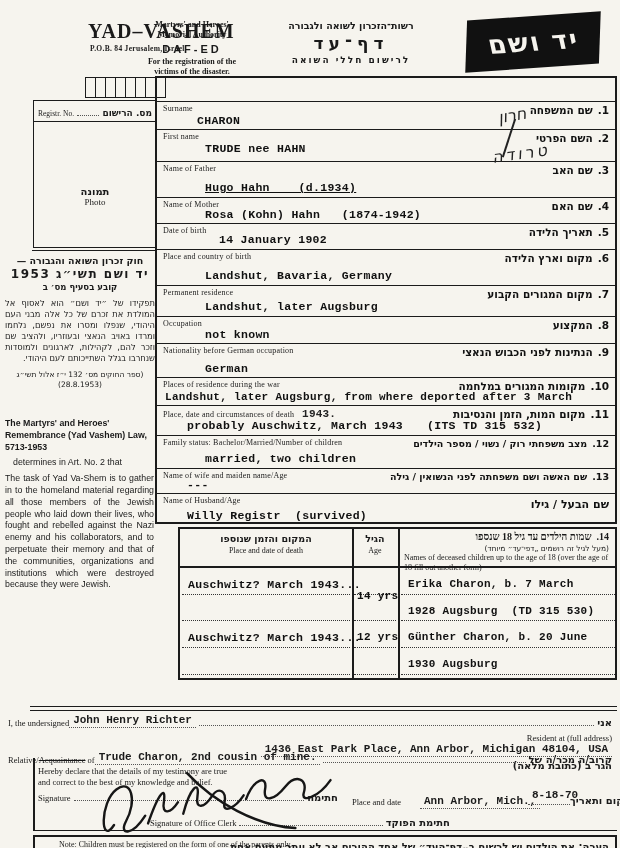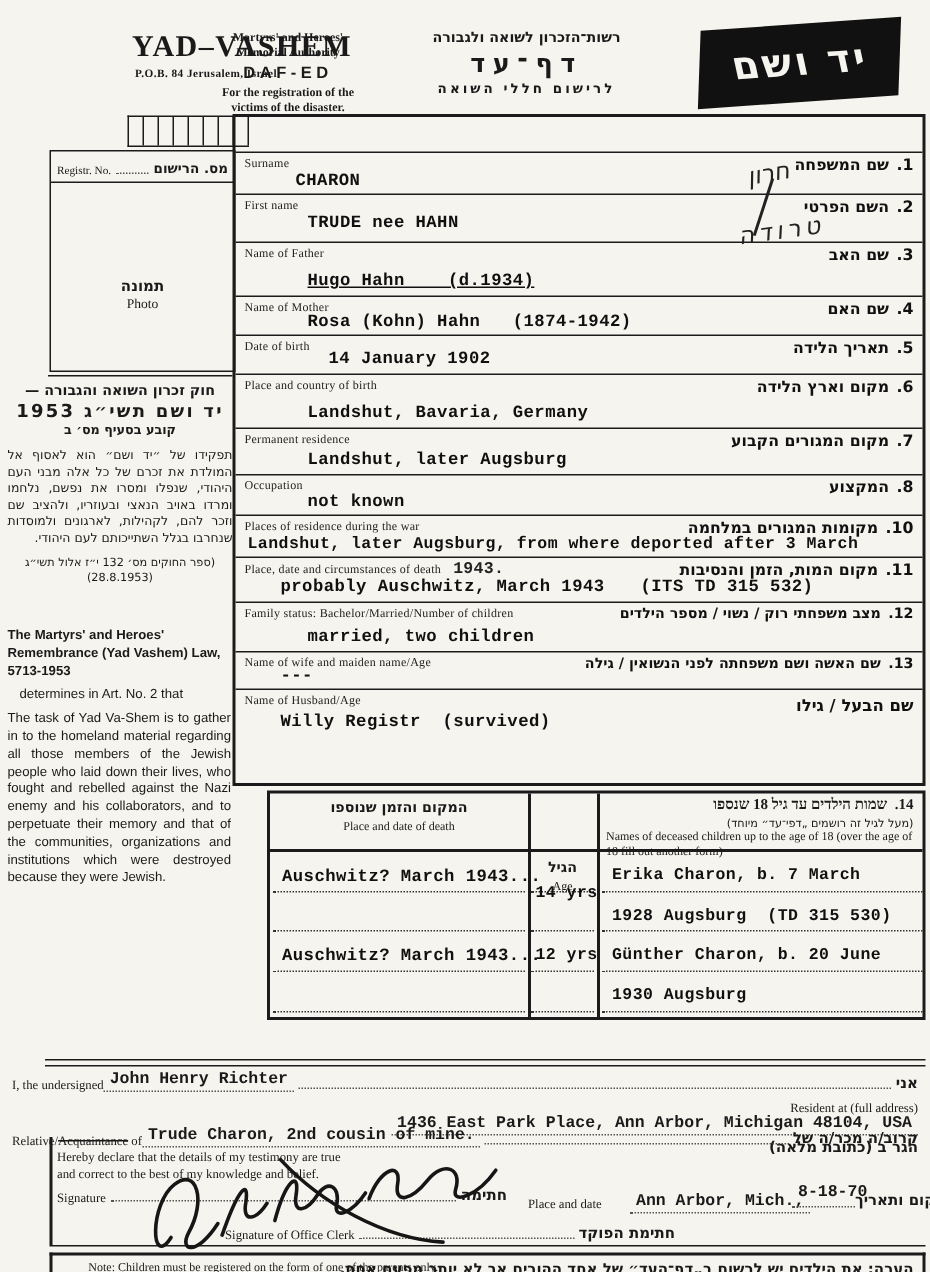--- a/index.html
+++ b/index.html
@@ -212,20 +212,28 @@
 
     <div class="row" style="height:27px;">
       <span class="enlab">Occupation</span>
       <span class="helab">
           <span class="he">המקצוע</span>
           <span class="num">.8</span>
         </span>
       <span class="val" style="left:48px;bottom:2px;">not known</span>
     </div>
 
+    <div class="row" style="height:34px;">
+      <span class="enlab">Nationality before German occupation</span>
+      <span class="helab">
+          <span class="he">הנתינות לפני הכבוש הנאצי</span>
+          <span class="num">.9</span>
+        </span>
+      <span class="val" style="left:48px;bottom:2px;">German</span>
+    </div>
 
     <div class="row" style="height:28px;">
       <span class="enlab">Places of residence during the war</span>
       <span class="helab">
           <span class="he">מקומות המגורים במלחמה</span>
           <span class="num">.10</span>
         </span>
       <span class="val" style="left:8px;bottom:2px;font-size:11px;">Landshut, later Augsburg, from where deported after 3 March</span>
     </div>
 
@@ -268,21 +276,21 @@
 
   <div class="abs tbl" style="left:178px;top:527px;width:439px;height:153px;">
     <div class="vline" style="left:172px;"></div>
     <div class="vline" style="left:218px;"></div>
     <div class="hline" style="top:37px;"></div>
 
     <div class="thdr" style="left:4px;top:4px;width:164px;">
       <div class="he">המקום והזמן שנוספו</div>
       <div class="en">Place and date of death</div>
     </div>
-    <div class="thdr" style="left:174px;top:4px;width:42px;margin-top:40px;">
+    <div class="thdr" style="left:174px;top:4px;width:42px;">
       <div class="he">הגיל</div>
       <div class="en">Age</div>
     </div>
     <div>
       <span class="t3title">
           <span class="he" style="direction:rtl;">שמות הילדים עד גיל 18 שנספו</span>
           <span>.14</span>
         </span>
       <span class="t3sub">(מעל לגיל זה רושמים „דפי־עד״ מיוחד)</span>
       <span class="t3en" style="left:224px;">Names of deceased children up to the age of 18 (over the age of 18 fill out another form)</span>

